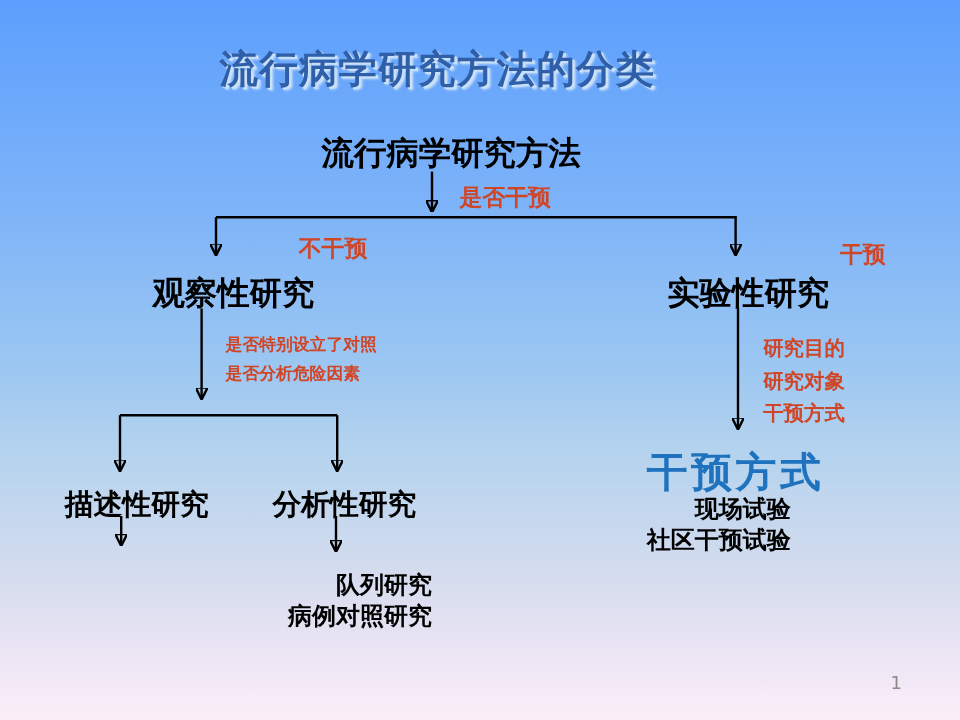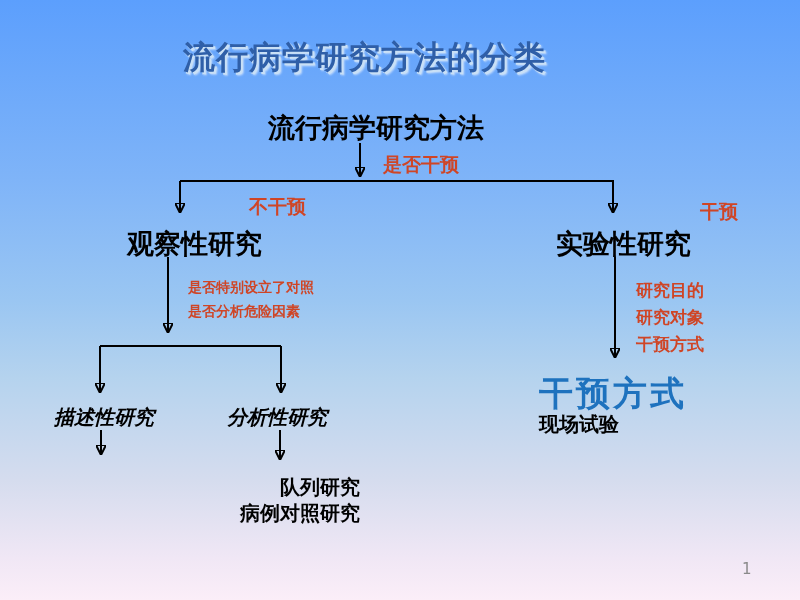--- a/index.html
+++ b/index.html
@@ -26,21 +26,21 @@
     left: 183px; top: 36px;
     font-size: 32px;
     font-weight: bold;
     color: #2f5fa8;
     letter-spacing: 1px;
     text-shadow: 2px 2px 0 #c9e0f6, 3px 3px 2px rgba(255,255,255,0.55);
   }
 
   .node { color: #000000; font-weight: bold; }
   .node-lg { font-size: 27px; }
-  .node-md { font-size: 20px; font-style: italic; }
+  .node-md { font-size: 24px; }
 
   .red-label { color: #cf4526; font-weight: bold; }
   .red-lg { font-size: 19px; }
   .red-md { font-size: 17px; }
   .red-sm { font-size: 14px; }
 
   .clinical {
     left: 539px; top: 371px;
     font-size: 34px;
     font-weight: bold;
@@ -109,17 +109,18 @@
 
   <div class="abs list list-wide" style="left:240px; top:474px;">
     <div class="row">队列研究</div>
     <div class="row">病例对照研究</div>
   </div>
 
   <div class="abs clinical">干预方式</div>
 
   <div class="abs list list-wide" style="left:539px; top:411px;">
     <div class="row">现场试验</div>
+    <div class="row">社区干预试验</div>
   </div>
 
   <div class="abs page-number">1</div>
 
 </div>
 
 </body></html>

